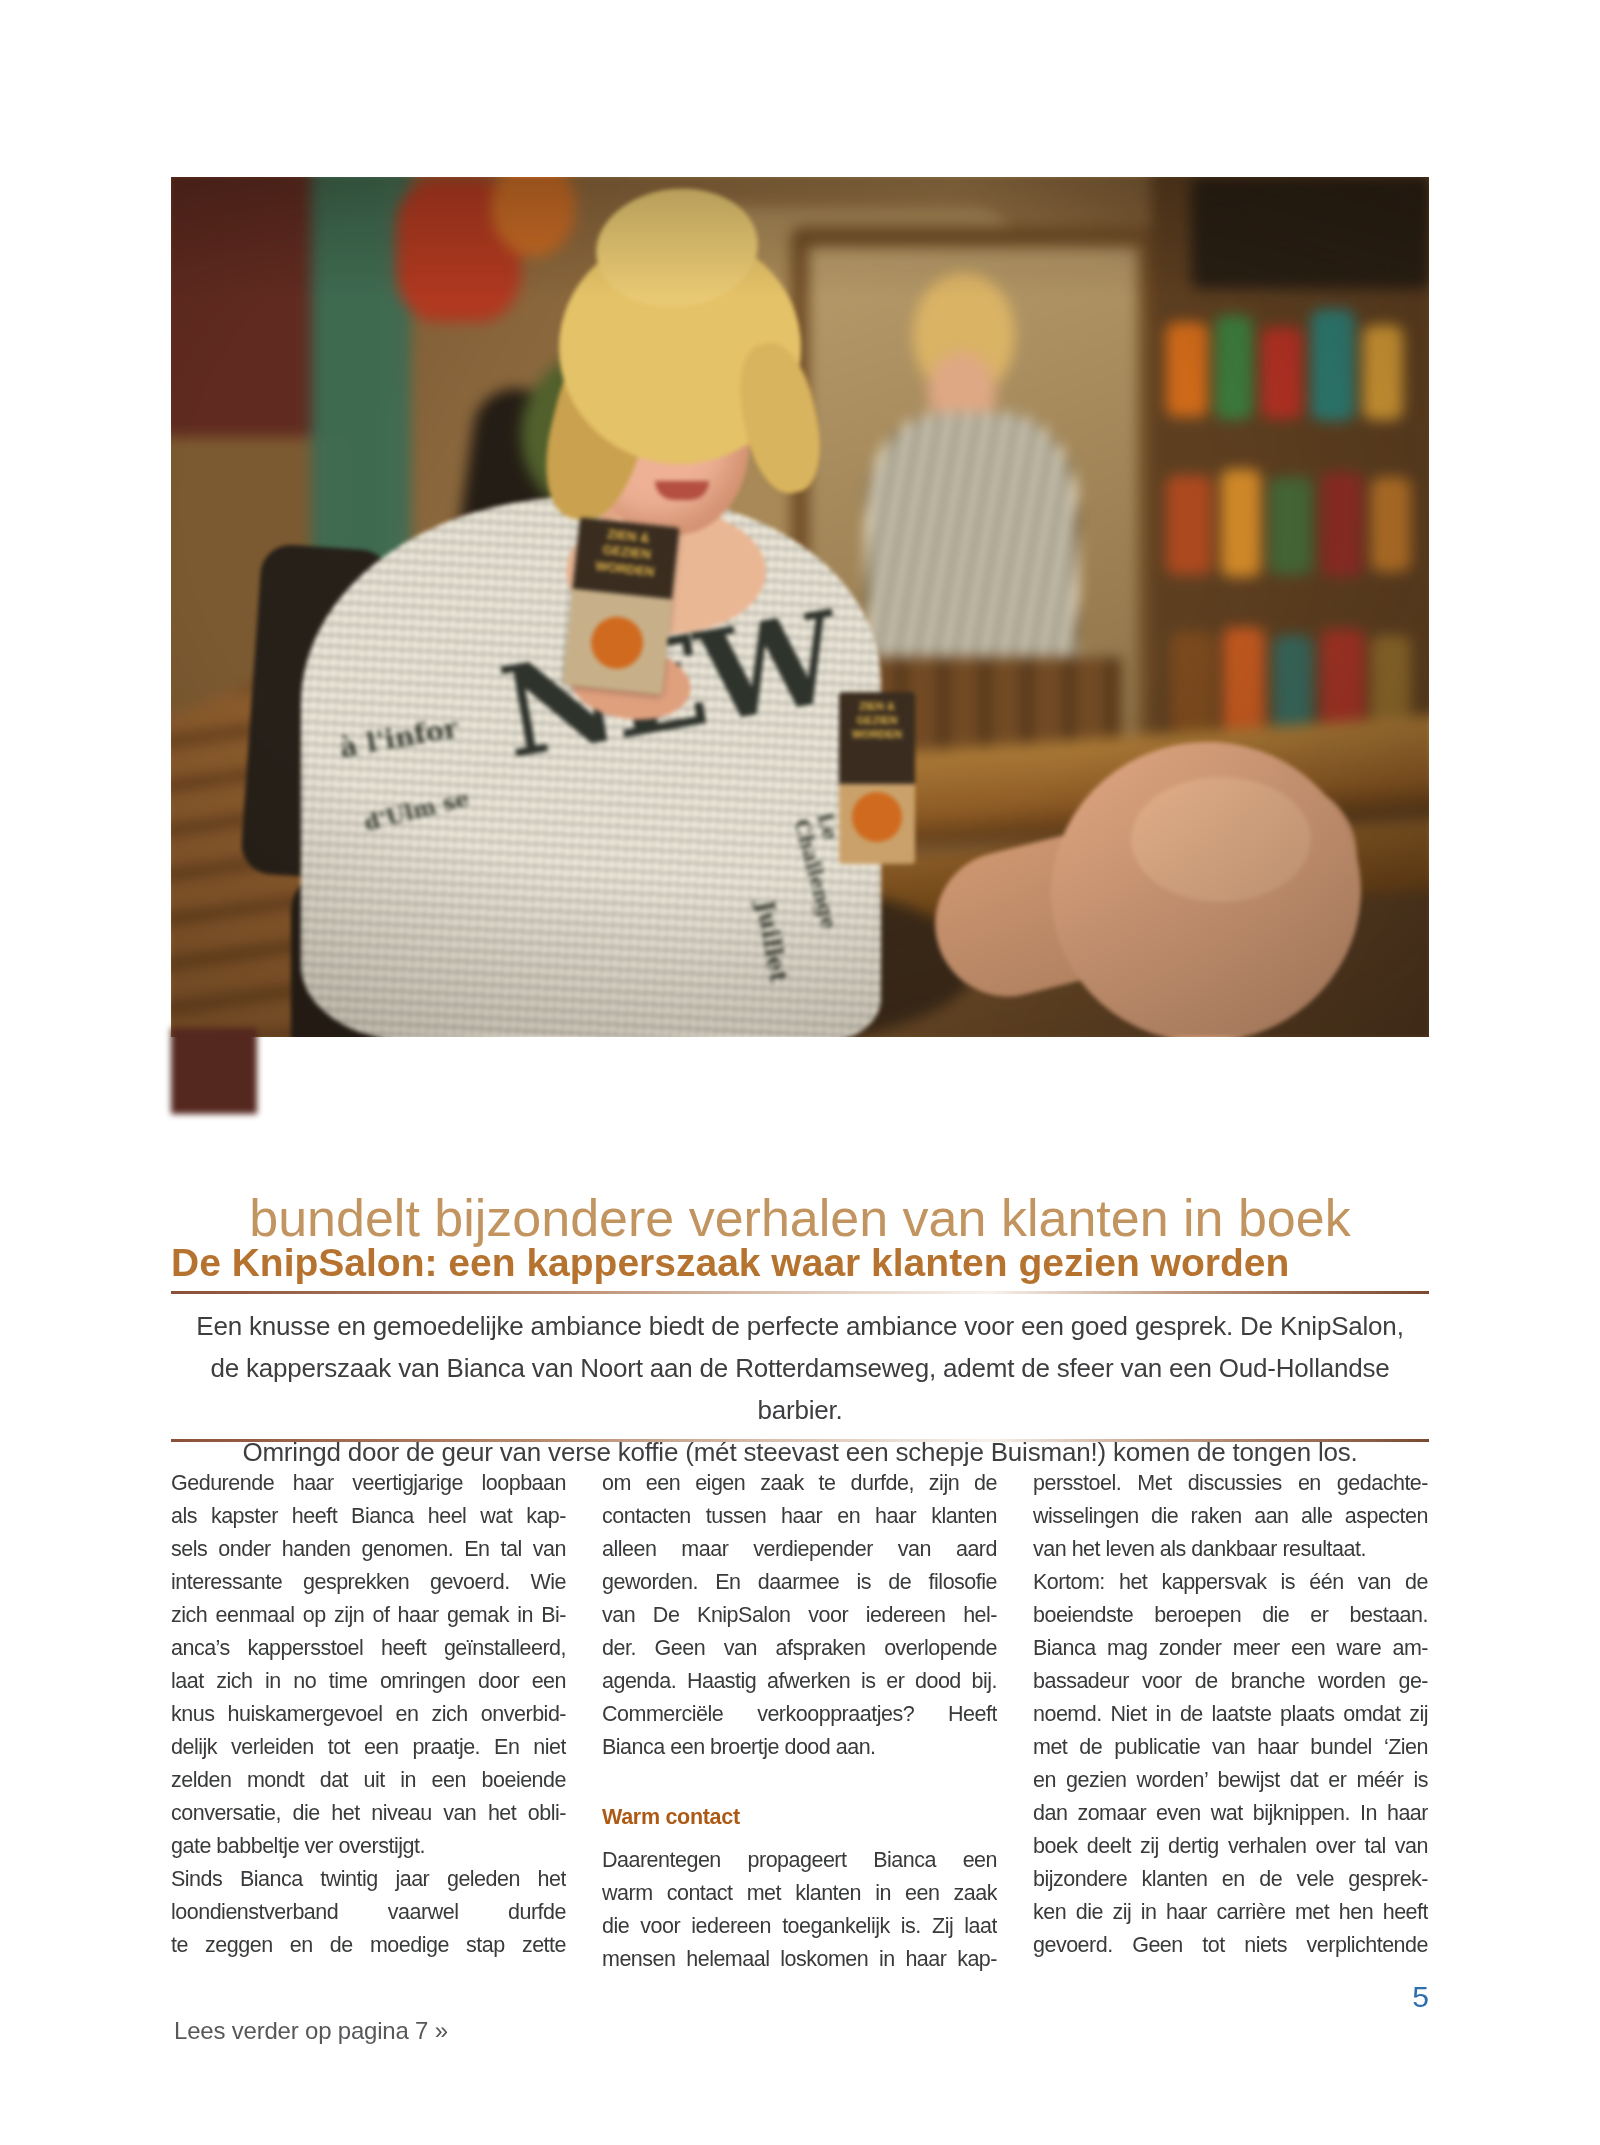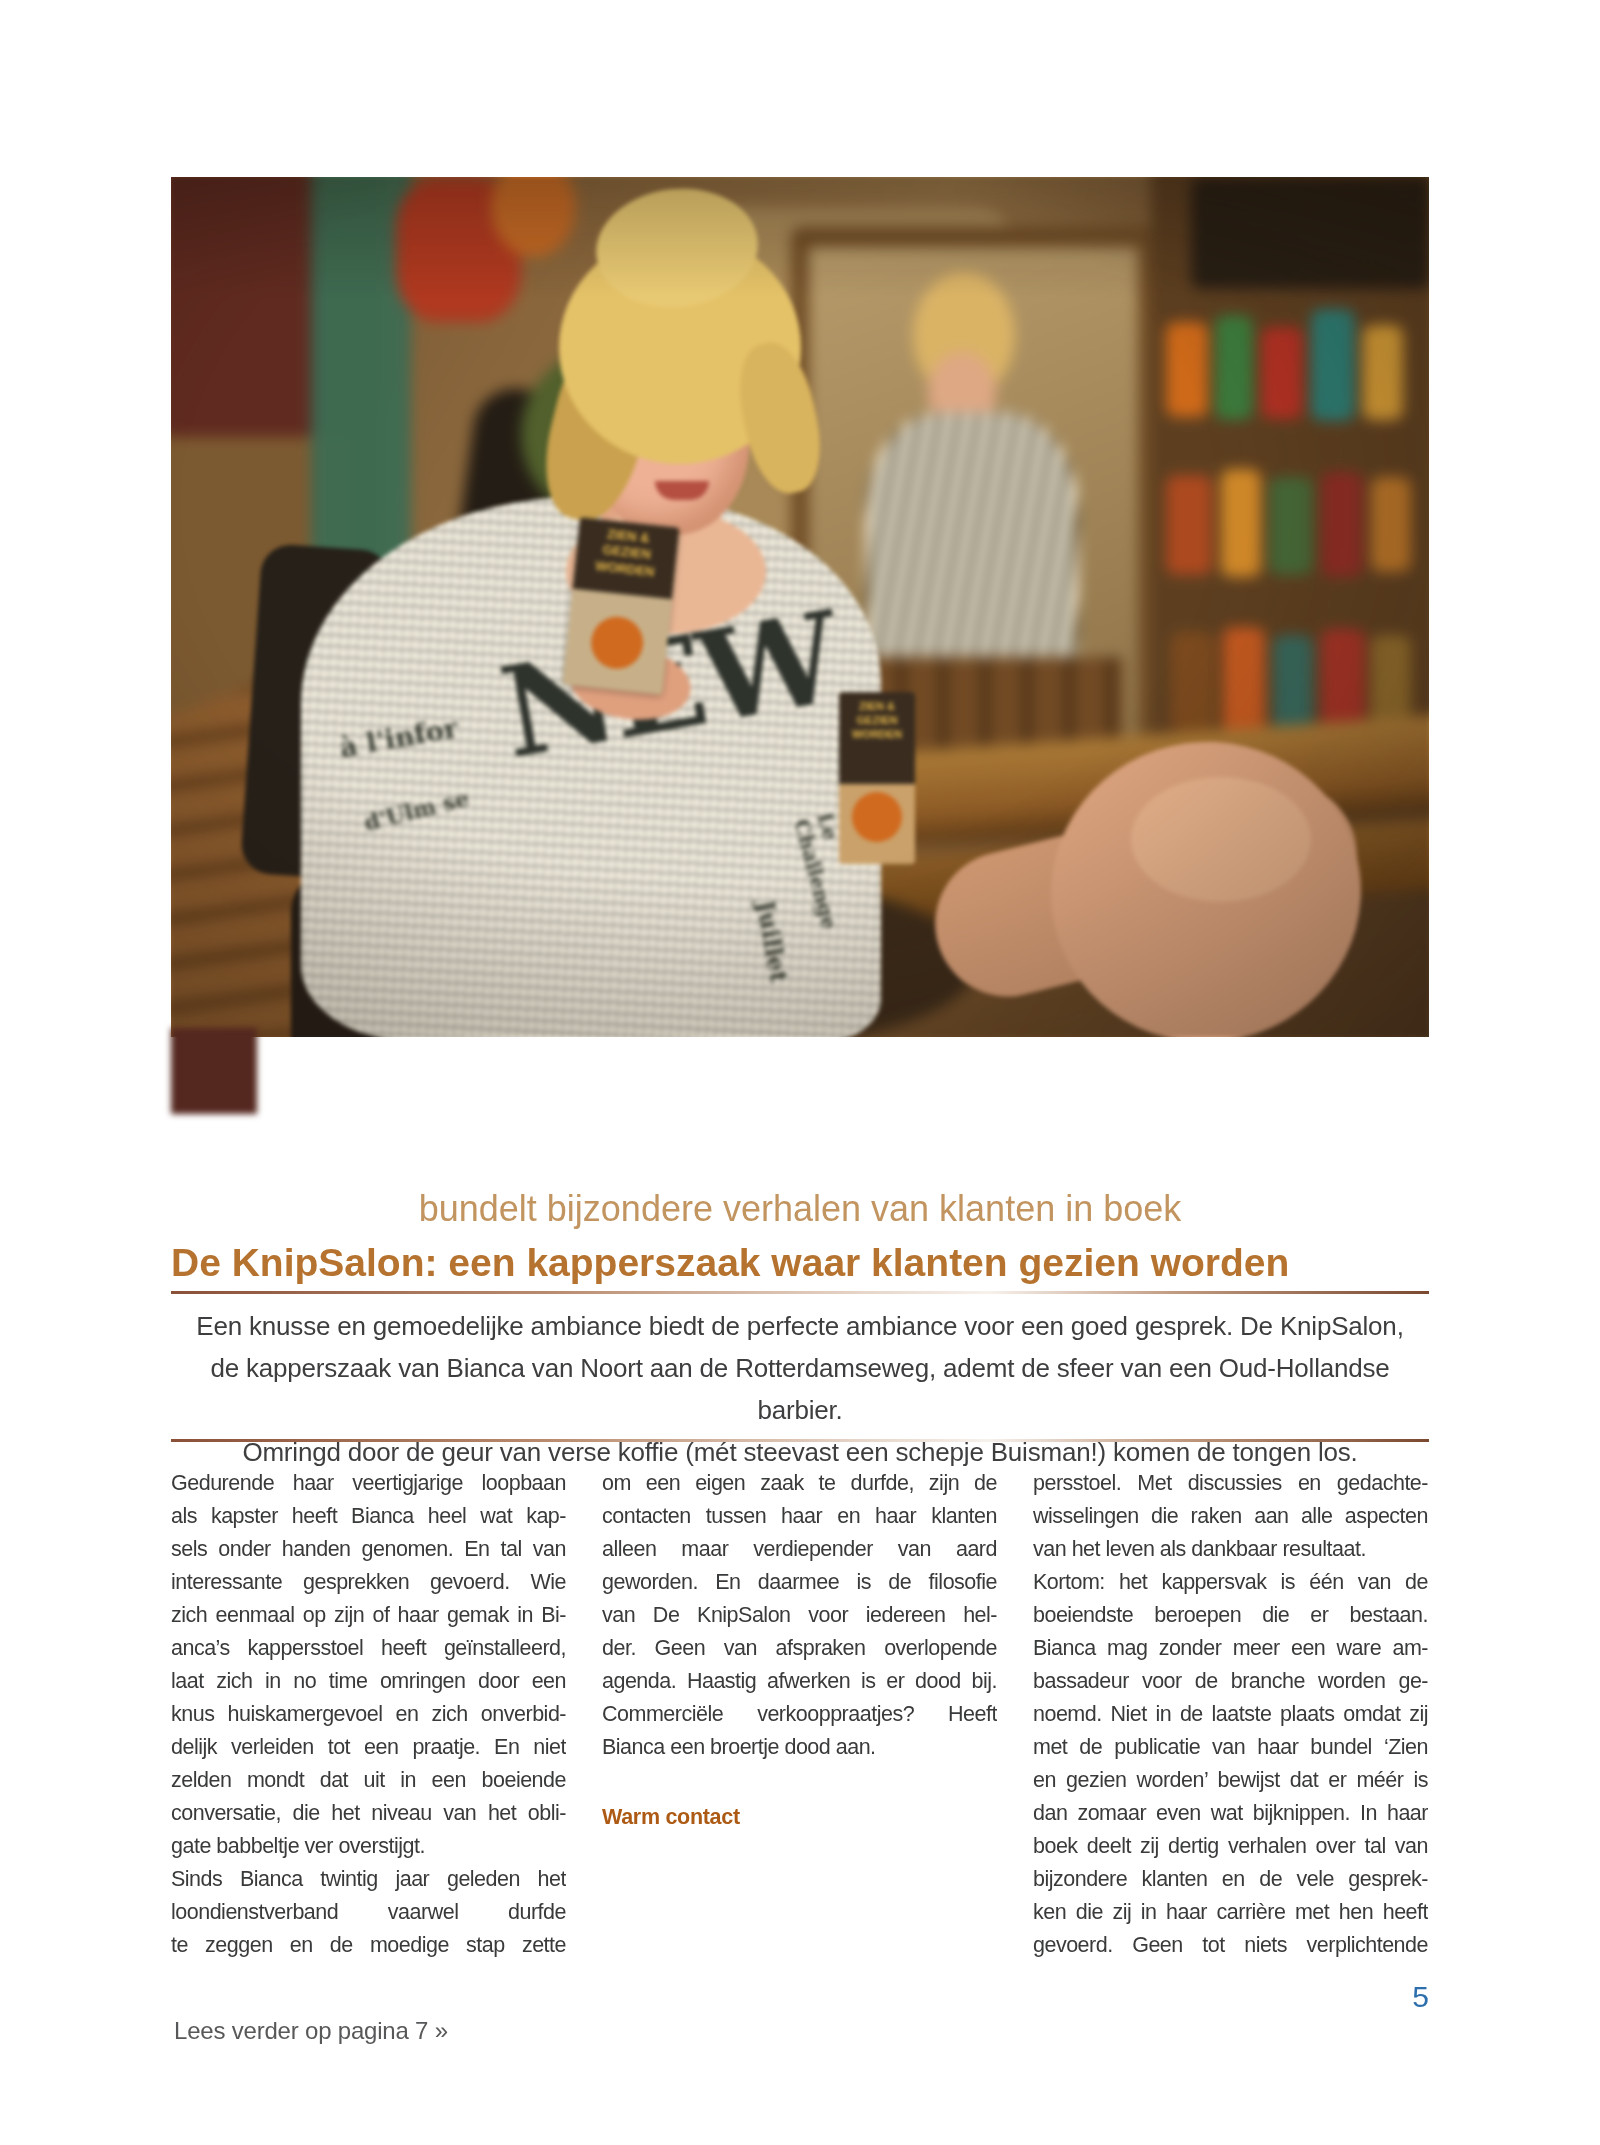--- a/index.html
+++ b/index.html
@@ -72,21 +72,21 @@
   .book2{left:668px;top:515px;width:76px;height:172px;background:#caa16a;border-radius:4px;overflow:hidden;}
   .book2 .bookband{height:92px;font-size:11px;padding-top:8px;}
   .book2 .bookball{left:13px;top:100px;width:50px;height:50px;}
   .vignette{left:0;top:0;width:1258px;height:860px;background:radial-gradient(ellipse at 42% 38%,rgba(0,0,0,0) 50%,rgba(30,18,8,.38) 100%);}
   .topshade{left:0;top:0;width:1258px;height:120px;background:linear-gradient(180deg,rgba(20,12,6,.25),rgba(0,0,0,0));}
 
   
   .corner-patch{position:absolute;left:171px;top:1028px;width:86px;height:86px;background:#54281f;filter:blur(3px);z-index:2;}
   .banner{position:absolute;left:171px;top:1037px;width:1258px;height:129px;box-sizing:border-box;background:#8b5a30;border-top:6px solid #ffffff;border-left:6px solid #ffffff;border-radius:54px 0 54px 0;z-index:3;}
   .banner h1{margin:0;height:123px;line-height:120px;text-align:center;color:#ffffff;font-size:73px;font-weight:bold;letter-spacing:-1px;}
-  .sub1{position:absolute;left:171px;top:1188px;width:1258px;text-align:center;font-size:36px;font-weight:normal;color:#c2945f;margin:0;z-index:3;}
+  .sub1{position:absolute;left:171px;top:1188px;width:1258px;text-align:center;font-size:52px;font-weight:normal;color:#c2945f;margin:0;z-index:3;}
   .sub2{position:absolute;left:171px;top:1241px;width:1258px;text-align:left;font-size:39px;font-weight:bold;color:#b5732f;margin:0;z-index:3;}
   .rule{position:absolute;left:171px;width:1258px;height:3px;background:linear-gradient(90deg,#8a5138 0%,#b98b6e 30%,#e8d8cc 56%,#f7f1ec 65%,#c09a80 80%,#7a4930 100%);}
   .rule1{top:1291px;} .rule2{top:1439px;}
   .intro{position:absolute;left:171px;top:1305px;width:1258px;margin:0;text-align:center;font-size:26px;line-height:42px;color:#3e3e40;white-space:pre-line;letter-spacing:-0.2px;}
 
   
   .columns{position:absolute;left:171px;top:1467px;width:1258px;display:flex;gap:36px;}
   .col{width:395px;}
   .tline{font-size:21.5px;line-height:33px;color:#393a3b;letter-spacing:-0.5px;text-align:justify;text-align-last:justify;white-space:nowrap;overflow:hidden;}
   .tline.flush{text-align-last:left;}
@@ -224,20 +224,26 @@
           <div class="tline">contacten tussen haar en haar klanten</div>
           <div class="tline">alleen maar verdiepender van aard</div>
           <div class="tline">geworden. En daarmee is de filosofie</div>
           <div class="tline">van De KnipSalon voor iedereen hel-</div>
           <div class="tline">der. Geen van afspraken overlopende</div>
           <div class="tline">agenda. Haastig afwerken is er dood bij.</div>
           <div class="tline">Commerciële verkooppraatjes? Heeft</div>
           <div class="tline flush">Bianca een broertje dood aan.</div>
         </div>
       <div class="warm-heading">Warm contact</div>
+      <div>
+          <div class="tline">Daarentegen propageert Bianca een</div>
+          <div class="tline">warm contact met klanten in een zaak</div>
+          <div class="tline">die voor iedereen toegankelijk is. Zij laat</div>
+          <div class="tline">mensen helemaal loskomen in haar kap-</div>
+        </div>
     </div>
     <div class="col">
       <div>
           <div class="tline">persstoel. Met discussies en gedachte-</div>
           <div class="tline">wisselingen die raken aan alle aspecten</div>
           <div class="tline flush">van het leven als dankbaar resultaat.</div>
           <div class="tline">Kortom: het kappersvak is één van de</div>
           <div class="tline">boeiendste beroepen die er bestaan.</div>
           <div class="tline">Bianca mag zonder meer een ware am-</div>
           <div class="tline">bassadeur voor de branche worden ge-</div>

